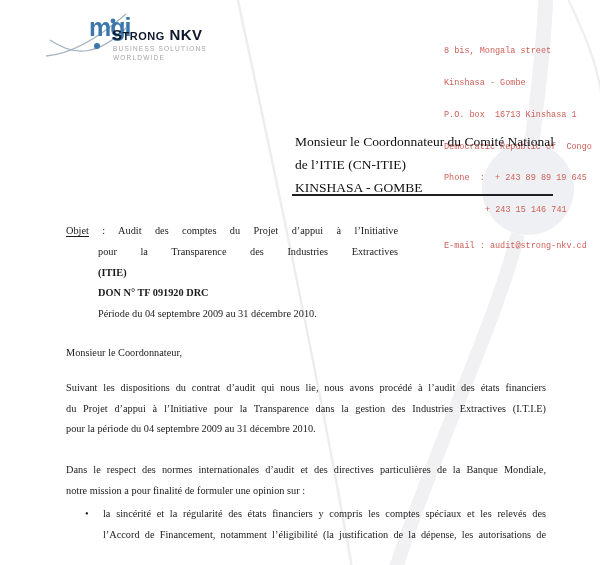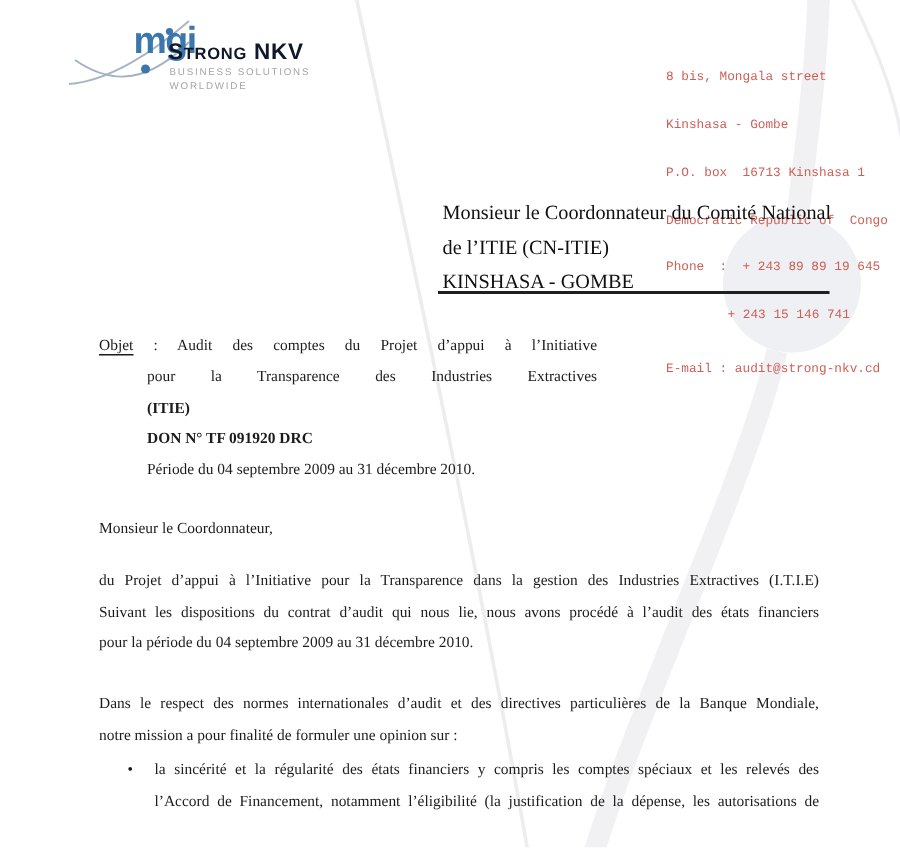--- a/index.html
+++ b/index.html
@@ -121,22 +121,22 @@
       <div class="jline"><span class="u">Objet</span><span> : Audit des comptes du Projet d’appui à l’Initiative</span></div>
       <div class="jline ind">pour la Transparence des Industries Extractives</div>
       <div class="plain ind b">(ITIE)</div>
       <div class="plain ind b">DON N° TF 091920 DRC</div>
       <div class="plain ind">Période du 04 septembre 2009 au 31 décembre 2010.</div>
     </div>
 
     <div class="salutation">Monsieur le Coordonnateur,</div>
 
     <div class="para para1">
+      <div class="jline">Suivant les dispositions du contrat d’audit qui nous lie, nous avons procédé à l’audit des états financiers</div>
       <div class="jline">du Projet d’appui à l’Initiative pour la Transparence dans la gestion des Industries Extractives (I.T.I.E)</div>
-      <div class="jline">Suivant les dispositions du contrat d’audit qui nous lie, nous avons procédé à l’audit des états financiers</div>
       <div class="lastline">pour la période du 04 septembre 2009 au 31 décembre 2010.</div>
     </div>
 
     <div class="para para2">
       <div class="jline">Dans le respect des normes internationales d’audit et des directives particulières de la Banque Mondiale,</div>
       <div class="lastline">notre mission a pour finalité de formuler une opinion sur :</div>
     </div>
 
     <div class="bullet">
       <span class="marker">•</span>

